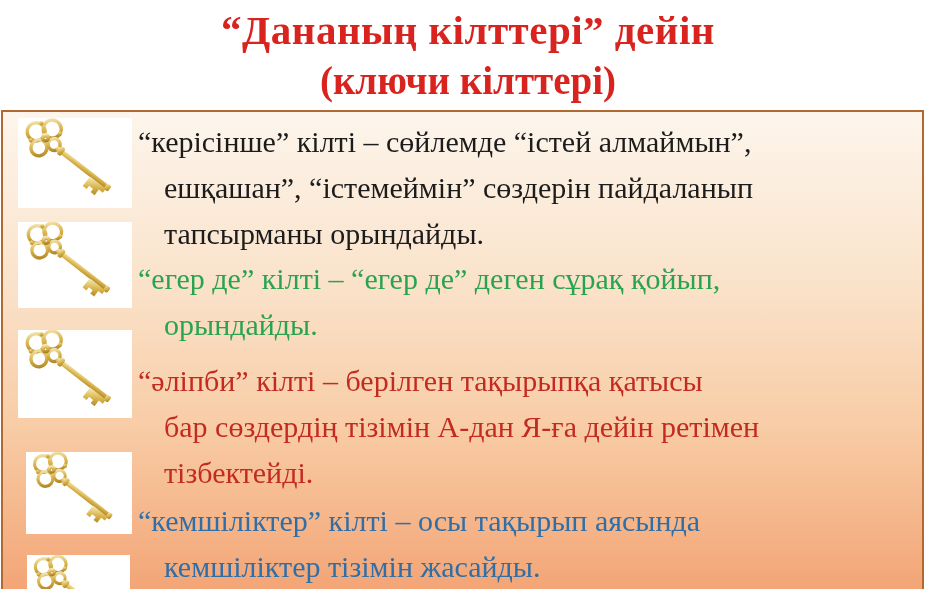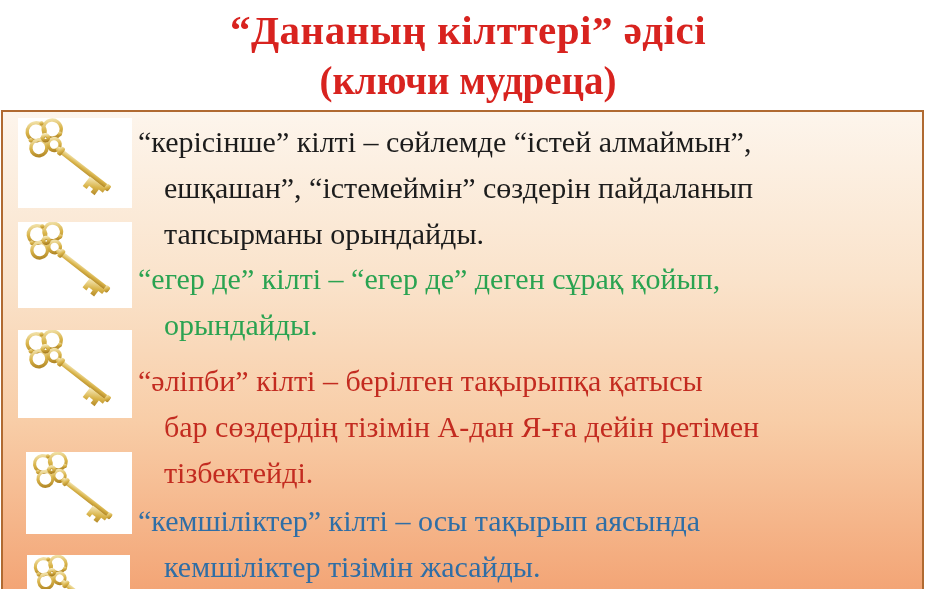--- a/index.html
+++ b/index.html
@@ -42,22 +42,22 @@
   .p2{top:256px;}
   .p3{top:358px;}
   .p4{top:498px;}
 </style>
 </head>
 <body>
 
 <div class="slide">
 
   <div class="title">
-    <div class="title-line1" style="color: rgb(216, 35, 31);">“Дананың кілттері” әдісі</div>
-    <div class="title-line2" style="color: rgb(216, 35, 31);">(ключи мудреца)</div>
+    <div class="title-line1" style="color: rgb(216, 35, 31);">“Дананың кілттері” дейін</div>
+    <div class="title-line2" style="color: rgb(216, 35, 31);">(ключи кілттері)</div>
   </div>
 
   <div class="panel"></div>
 
   <div class="keybox kb1">
   <svg viewBox="0 0 114 88" aria-hidden="true">
     <defs>
       <linearGradient id="goldg" x1="0" y1="0" x2="1" y2="1">
         <stop offset="0" stop-color="#f7ecc0"></stop>
         <stop offset="0.5" stop-color="#d9b44a"></stop>

